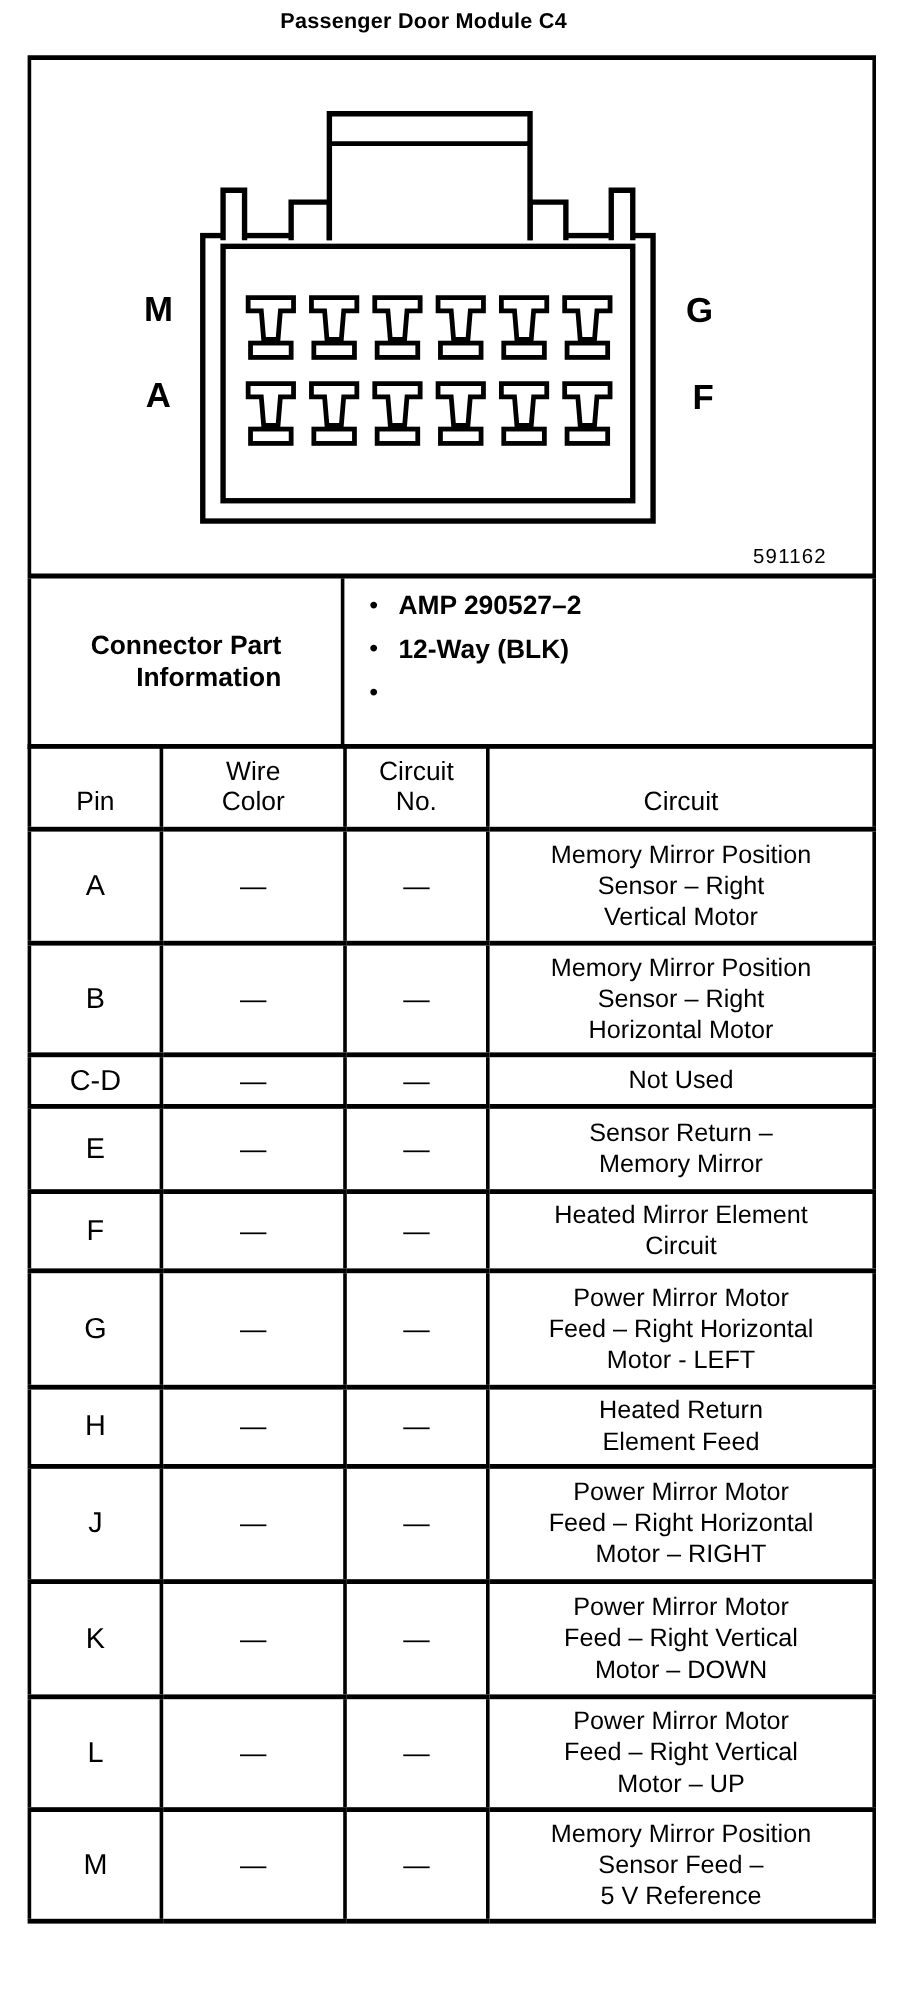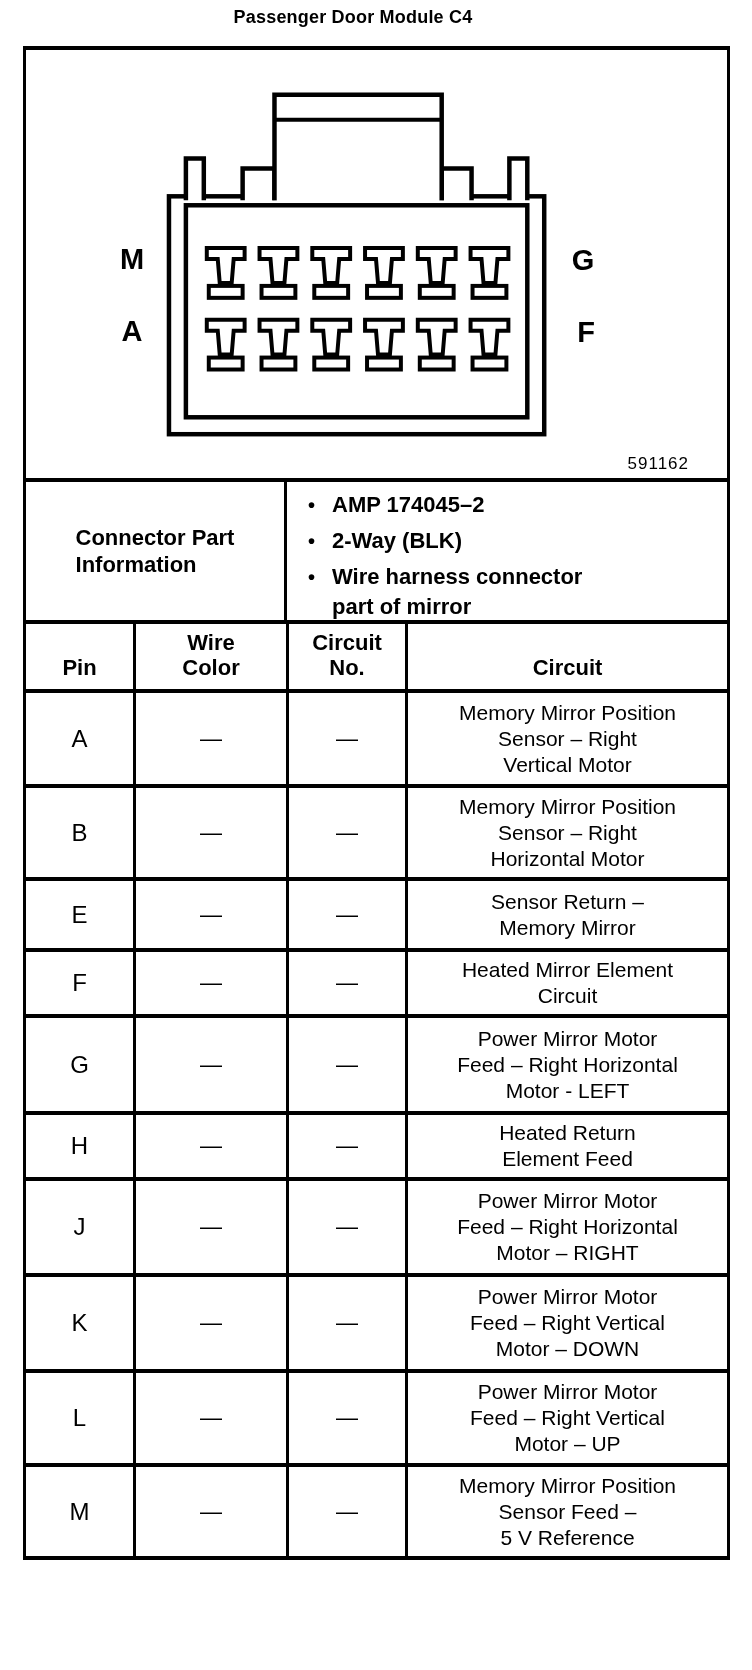--- a/index.html
+++ b/index.html
@@ -25,40 +25,40 @@
     font-size:29px;font-weight:bold;line-height:1;
   }
   .fig-num{position:absolute;right:38px;bottom:4px;font-size:17px;letter-spacing:1px;}
   
   .info-row{
     display:flex;height:142px;
     border:3px solid #000;border-top:none;border-bottom-width:4px;
   }
   .info-left{
     width:261px;border-right:3px solid #000;
-    display:flex;align-items:center;justify-content:center;text-align:left;
+    display:flex;align-items:center;justify-content:center;text-align:right;
     font-weight:bold;font-size:22px;line-height:27px;white-space:pre-line;
   }
   .info-right{
     flex:1;padding:8px 6px 0 21px;
     display:flex;flex-direction:column;row-gap:6px;
   }
   .bullet-item{display:flex;font-weight:bold;font-size:22px;line-height:30px;}
   .bullet-dot{width:24px;flex:0 0 24px;font-size:20px;}
   .bullet-text{white-space:pre-line;}
   
   table.pinout{
     border-collapse:collapse;table-layout:fixed;width:707px;margin-top:-1px;
   }
   table.pinout th,table.pinout td{
     border:solid #000;border-width:4px 3px;padding:0;text-align:center;
   }
   table.pinout th{
     border-top:none;vertical-align:bottom;padding-bottom:9px;
-    font-size:22px;font-weight:bold;text-align:center;
+    font-size:22px;font-weight:normal;text-align:center;
     white-space:pre-line;line-height:25px;
   }
   td.pin{font-size:24px;text-align:center;vertical-align:middle;}
   td.dash{font-size:22px;text-align:center;vertical-align:middle;}
   td.func{
     font-size:21px;line-height:26px;vertical-align:middle;
     padding:5px 6px 5px 11px;white-space:pre-line;
   }
 </style>
 </head>
@@ -120,30 +120,28 @@
     <div class="pin-letter" style="left:560px;top:282px;">F</div>
     <div class="fig-num">591162</div>
   </div>
 
   <div class="info-row">
     <div class="info-left">Connector Part
 Information</div>
     <div class="info-right">
       <div class="bullet-item">
         <span class="bullet-dot">•</span>
-        <span class="bullet-text">AMP 174045–2</span>
+        <span class="bullet-text">AMP 290527–2</span>
       </div>
       <div class="bullet-item">
         <span class="bullet-dot">•</span>
-        <span class="bullet-text">2-Way (BLK)</span>
+        <span class="bullet-text">12-Way (BLK)</span>
       </div>
       <div class="bullet-item">
         <span class="bullet-dot">•</span>
-        <span class="bullet-text">Wire harness connector
-part of mirror</span>
       </div>
     </div>
   </div>
 
   <table class="pinout">
     <colgroup>
         <col style="width:110px">
         <col style="width:153px">
         <col style="width:119px">
         <col>
@@ -168,20 +166,26 @@
 Vertical Motor</td>
       </tr>
       <tr style="height:93px;">
         <td class="pin">B</td>
         <td class="dash">—</td>
         <td class="dash">—</td>
         <td class="func">Memory Mirror Position
 Sensor – Right
 Horizontal Motor</td>
       </tr>
+      <tr style="height:43px;">
+        <td class="pin">C-D</td>
+        <td class="dash">—</td>
+        <td class="dash">—</td>
+        <td class="func">Not Used</td>
+      </tr>
       <tr style="height:71px;">
         <td class="pin">E</td>
         <td class="dash">—</td>
         <td class="dash">—</td>
         <td class="func">Sensor Return –
 Memory Mirror</td>
       </tr>
       <tr style="height:66px;">
         <td class="pin">F</td>
         <td class="dash">—</td>

